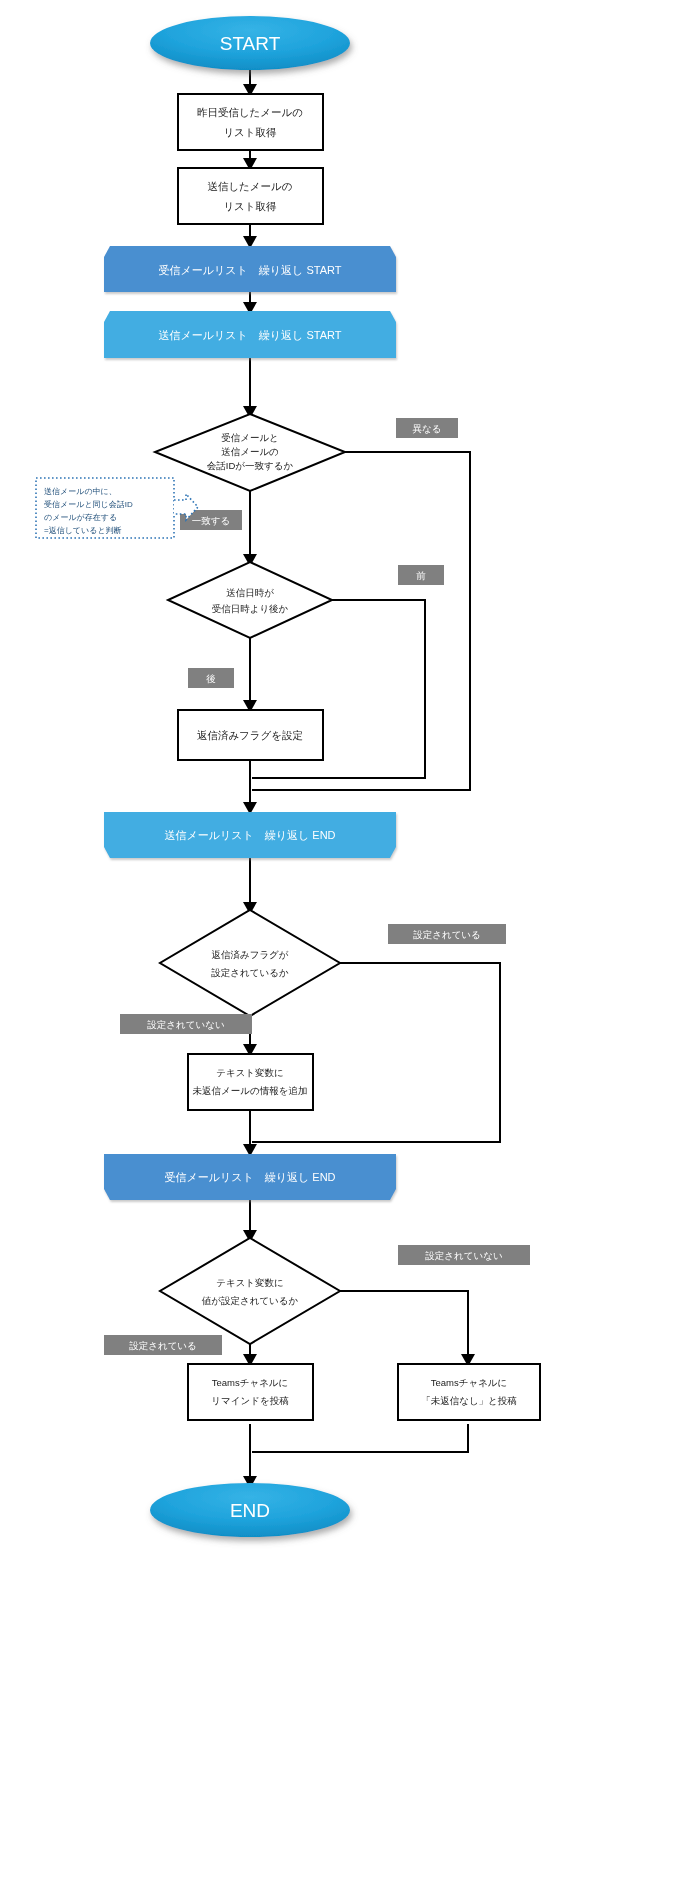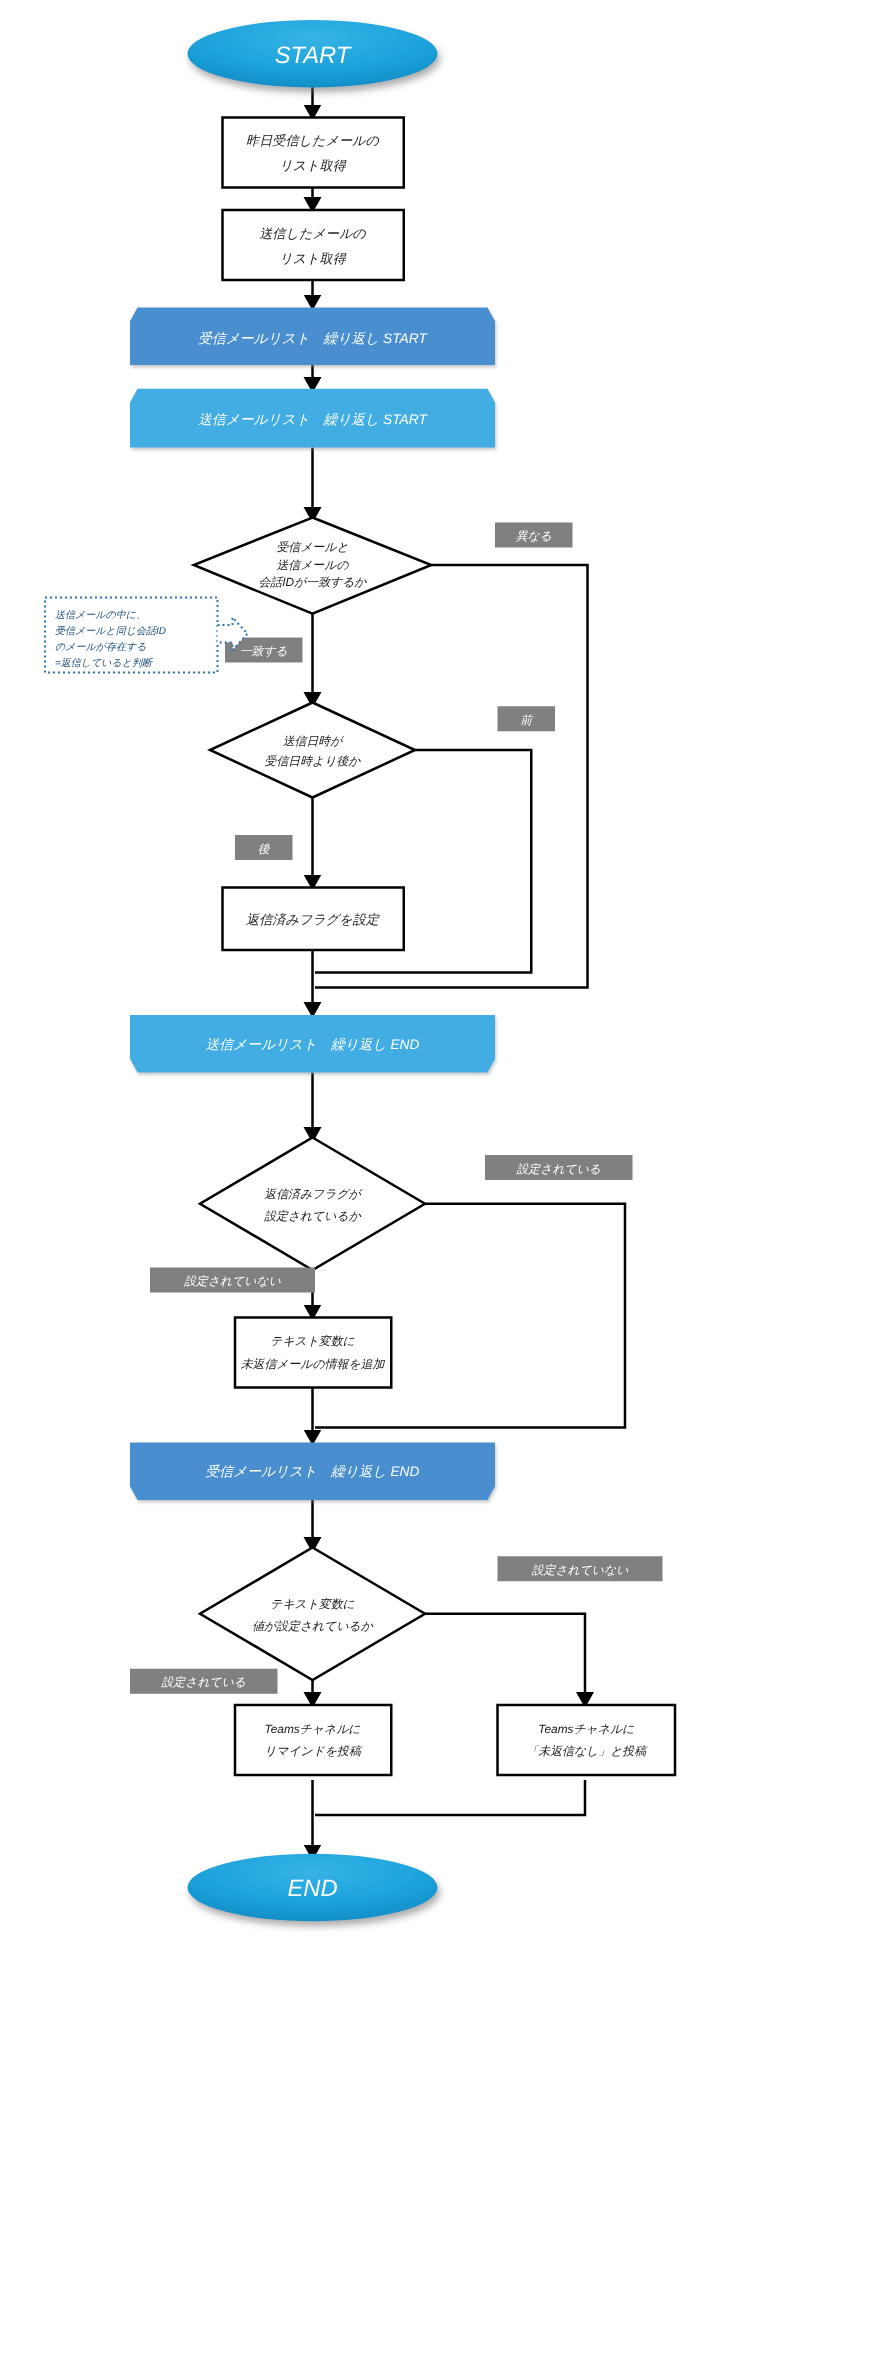--- a/index.html
+++ b/index.html
@@ -1,20 +1,20 @@
 <!DOCTYPE html>
 <html><head>
 <meta charset="utf-8">
 <style>
   html,body{margin:0;padding:0;background:#ffffff;}
   body{
     font-family:"Liberation Sans","DejaVu Sans",sans-serif;
     width:696px;height:1902px;position:relative;overflow:hidden;
   }
-  #flow-root{position:relative;width:696px;height:1482px;font-style:italic;}
+  #flow-root{position:relative;width:696px;height:1482px;}
   svg.flow{position:absolute;left:0;top:0;width:696px;height:1902px;display:block;}
 
   
   .term-text{font-size:19px;fill:#ffffff;}
   
   .proc-text{font-size:10.5px;fill:#1a1a1a;}
   
   .loop-text{font-size:11px;fill:#ffffff;}
   
   .dec-text{font-size:9.5px;fill:#1a1a1a;}

